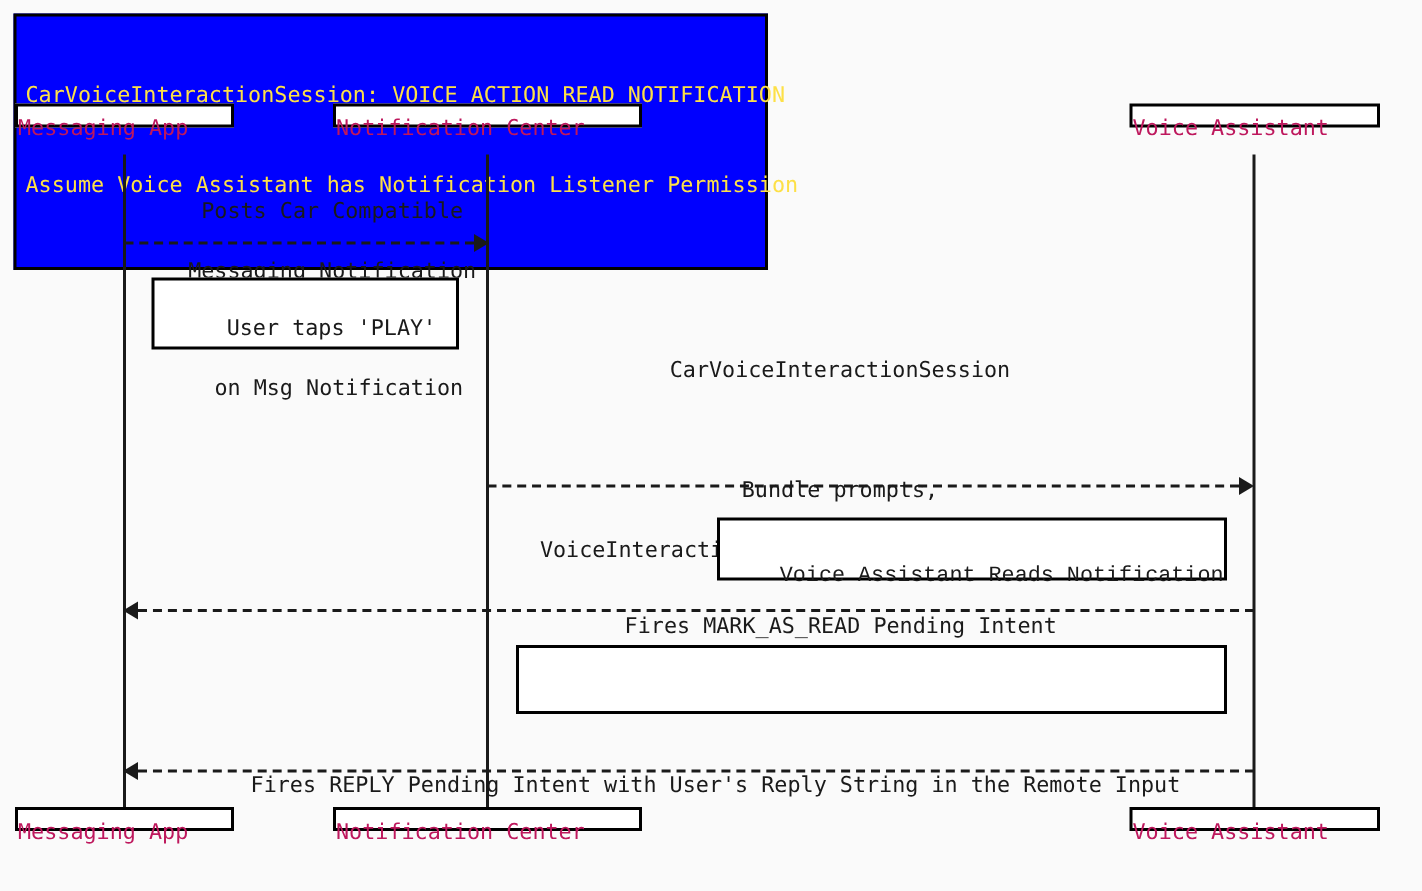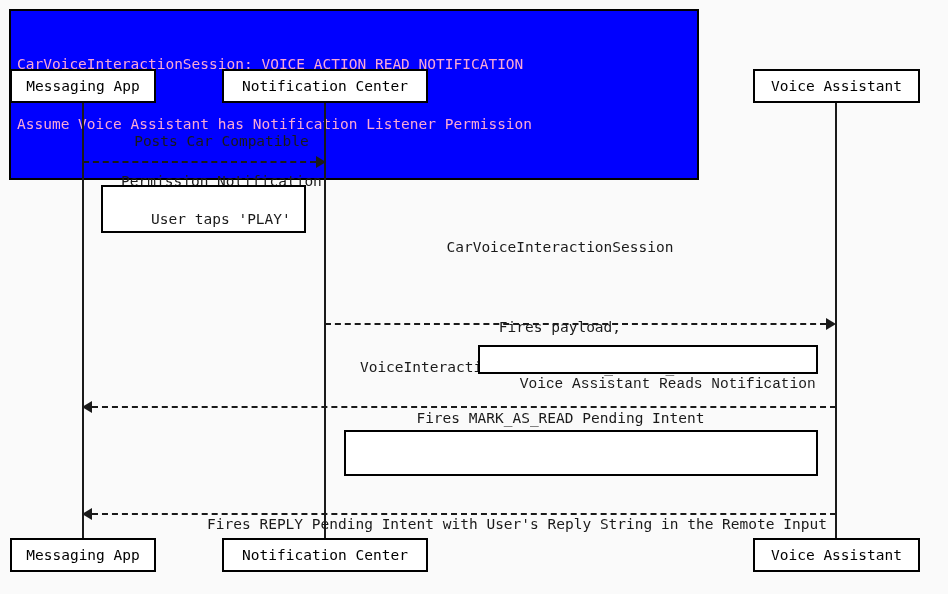--- a/index.html
+++ b/index.html
@@ -18,45 +18,44 @@
     position: relative;
     width: 948px;
     height: 594px;
   }
 
   
   .title-box {
     position: absolute;
     left: 9px;
     top: 9px;
-    width: 690px;
+    width: 503px;
     box-sizing: border-box;
     background: #0000ff;
     border: 2px solid #000000;
     padding: 3px 6px 4px 6px;
-    color: #f9a8d4;
+    color: #fde047;
     font-size: 14.5px;
     line-height: 20px;
     letter-spacing: 0px;
     white-space: pre;
   }
   .title-line { display: block; }
 
   
   .participant {
     position: absolute;
     box-sizing: border-box;
     background: #ffffff;
     border: 2px solid #000000;
     font-size: 14.5px;
     line-height: 30px;
-    height: 34px;
-    text-align: center;
+    height: 16px;
     white-space: pre;
-    color: #000000;
+    color: #be185d;
   }
 
   
   .lifeline {
     position: absolute;
     width: 2px;
     background: #1a1a1a;
   }
 
   
@@ -112,53 +111,54 @@
   <div class="lifeline" style="left:82px; top:103px; height:435px;"></div>
   <div class="lifeline" style="left:324px; top:103px; height:435px;"></div>
   <div class="lifeline" style="left:835px; top:103px; height:435px;"></div>
 
   <div class="participant" style="left:10px; top:69px; width:146px;">Messaging App</div>
   <div class="participant" style="left:222px; top:69px; width:206px;">Notification Center</div>
   <div class="participant" style="left:753px; top:69px; width:167px;">Voice Assistant</div>
 
   <div class="msg-label" style="left:83px; top:111px; width:242px;">
     <span>Posts Car Compatible</span><br>
-    <span>Permission Notification</span>
+    <span>Messaging Notification</span>
   </div>
   <div class="msg-line" style="left:83px; top:161px; width:233px;"></div>
   <div class="arrowhead right" style="left:316px; top:156px;"></div>
 
   <div class="note" style="left:101px; top:185px; width:205px; height:48px;">
     <span>User taps 'PLAY'</span><br>
+    <span>on Msg Notification</span>
   </div>
 
   <div class="msg-label" style="left:325px; top:217px; width:435px;">
     <span>CarVoiceInteractionSession</span><br>
     <br>
-    <span>Fires payload,</span><br>
+    <span>Bundle prompts,</span><br>
     <span>VoiceInteractionSession.SHOW_SOURCE_NOTIFICATION)</span>
   </div>
   <div class="msg-line" style="left:325px; top:323px; width:501px;"></div>
   <div class="arrowhead right" style="left:826px; top:318px;"></div>
 
-  <div class="note" style="left:478px; top:345px; width:340px; height:29px; line-height:25px; padding:0 5px;font-family:Liberation Mono, monospace;">
+  <div class="note" style="left:478px; top:345px; width:340px; height:42px; line-height:25px; padding:0 5px;font-family:Liberation Mono, monospace;">
     <span>Voice Assistant Reads Notification</span>
   </div>
 
   <div class="msg-label" style="left:83px; top:388px; width:830px;padding-left:45px;">
     <span>Fires MARK_AS_READ Pending Intent</span>
   </div>
   <div class="msg-line" style="left:92px; top:406px; width:744px;"></div>
   <div class="arrowhead left" style="left:82px; top:401px;"></div>
 
   <div class="note" style="left:344px; top:430px; width:474px; height:46px;">
     <br>
   </div>
 
-  <div class="msg-label" style="left:83px; top:494px; width:753px;padding-left:40px;">
+  <div class="msg-label" style="left:83px; top:494px; width:753px;">
     <span>Fires REPLY Pending Intent with User's Reply String in the Remote Input</span>
   </div>
   <div class="msg-line" style="left:92px; top:513px; width:744px;"></div>
   <div class="arrowhead left" style="left:82px; top:508px;"></div>
 
   <div class="participant" style="left:10px; top:538px; width:146px;">Messaging App</div>
   <div class="participant" style="left:222px; top:538px; width:206px;">Notification Center</div>
   <div class="participant" style="left:753px; top:538px; width:167px;">Voice Assistant</div>
 
 </div>

